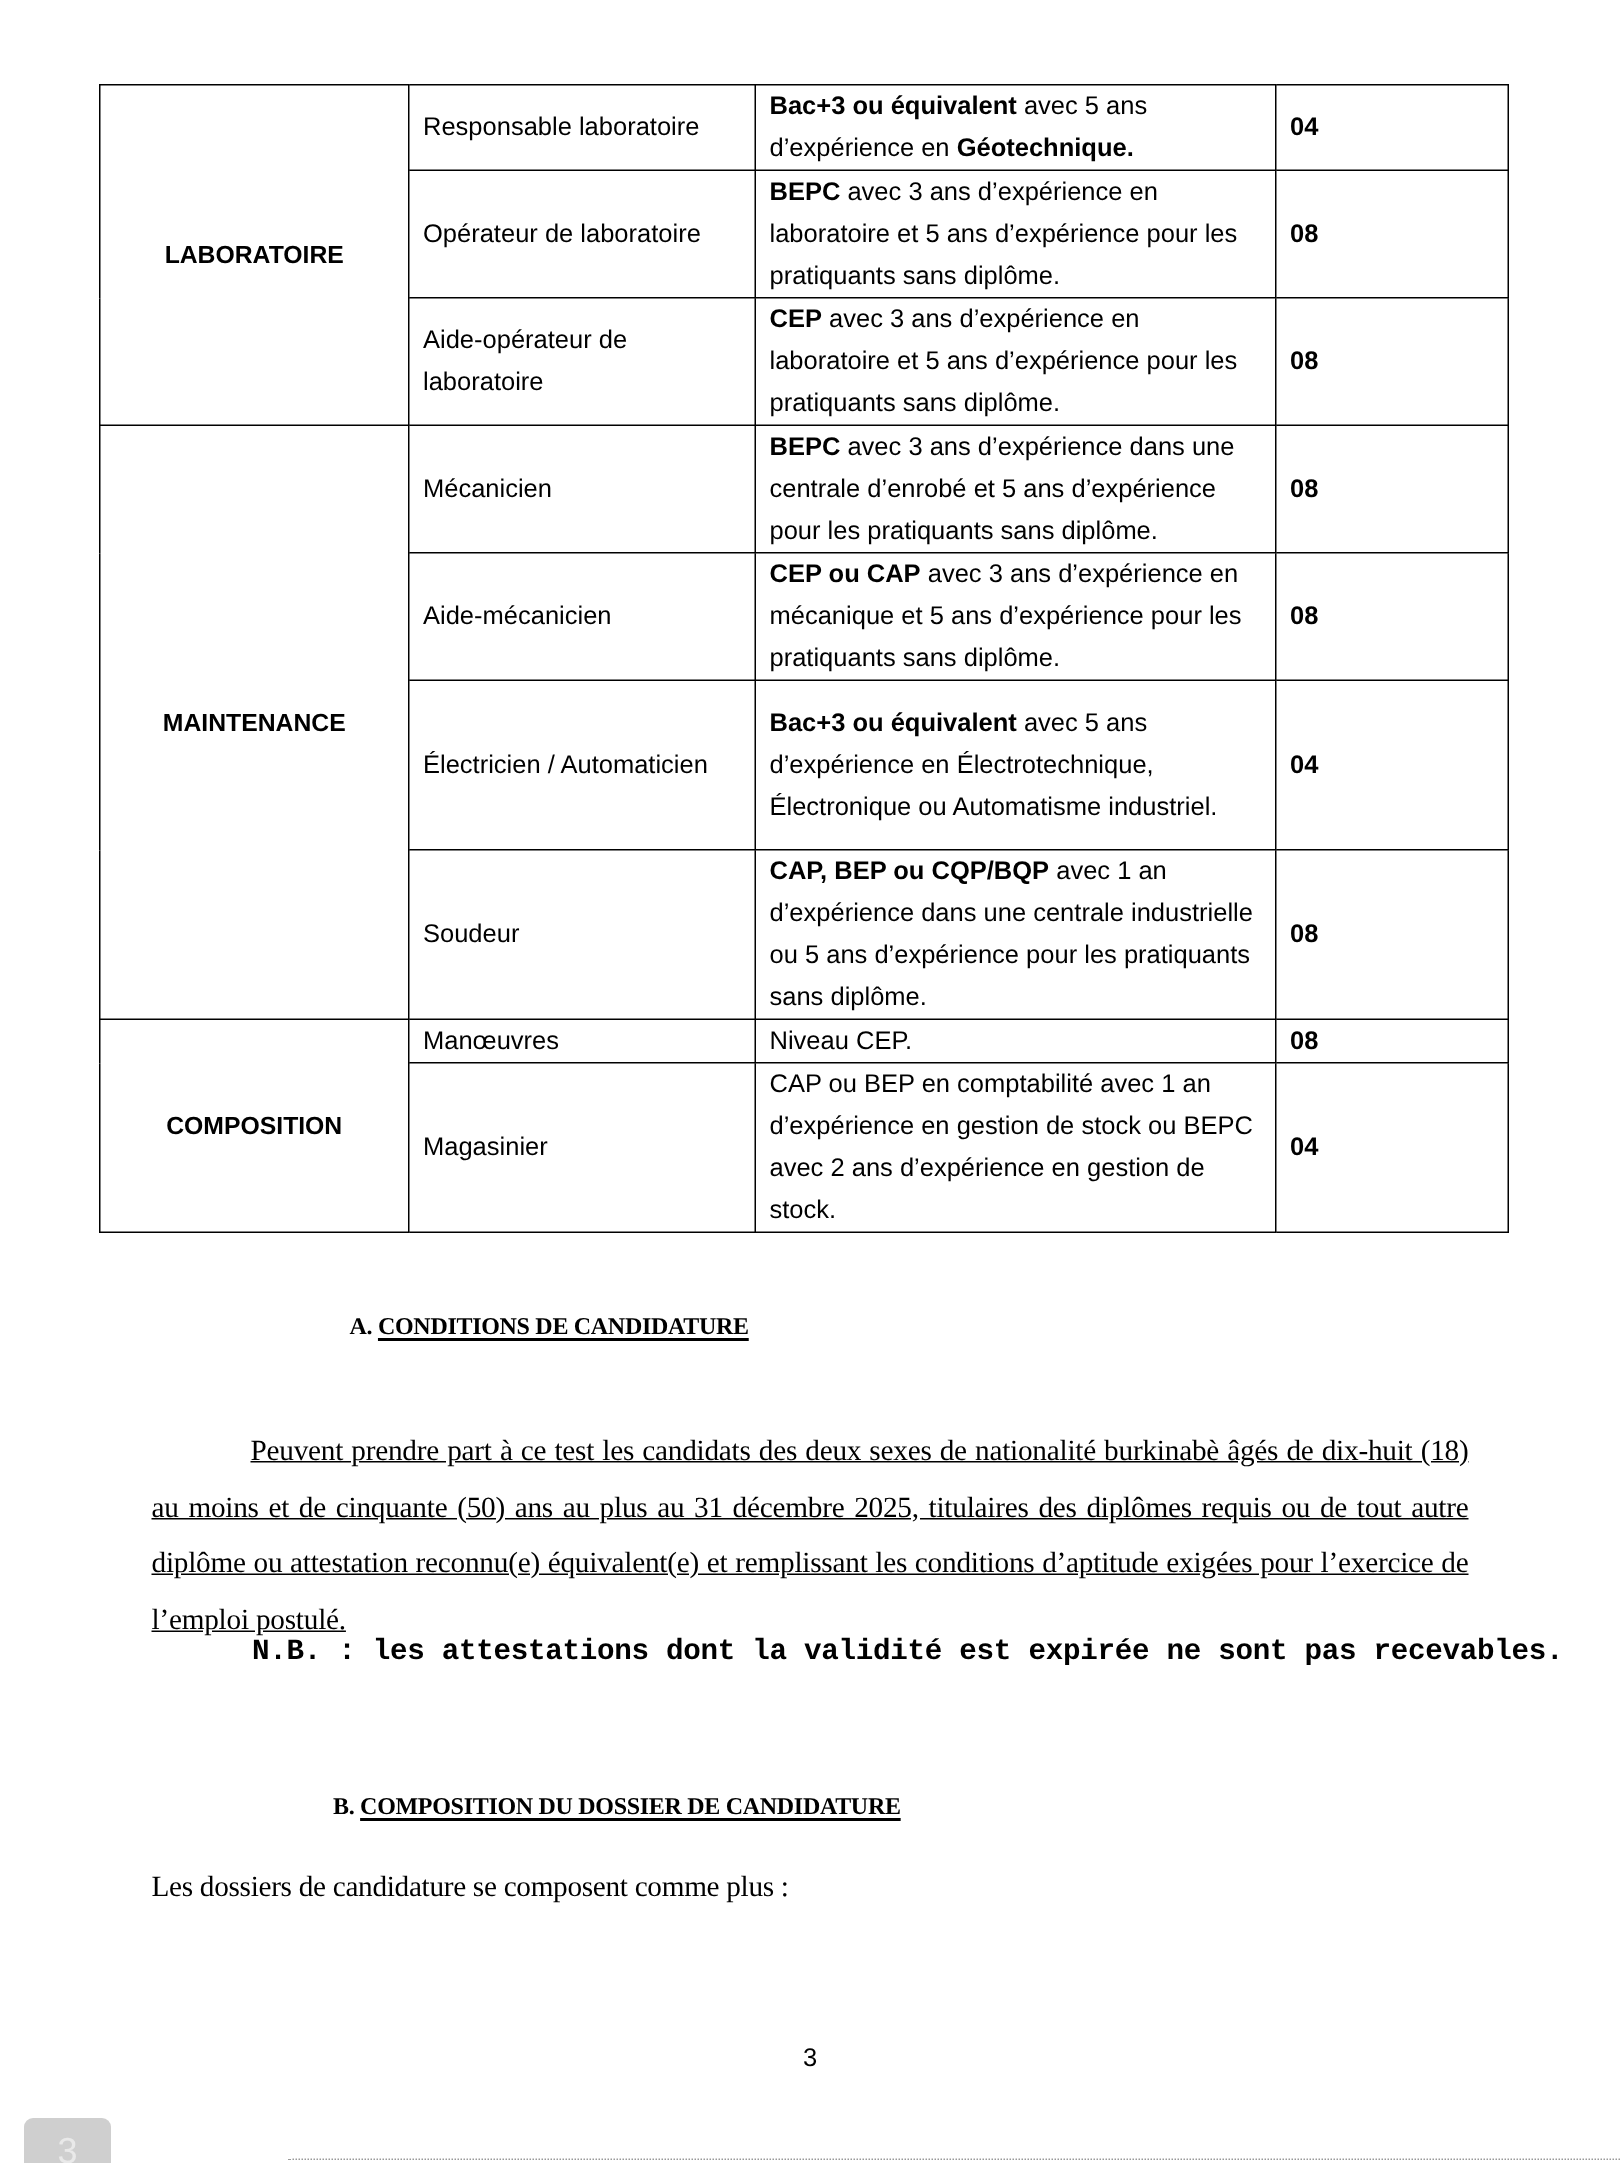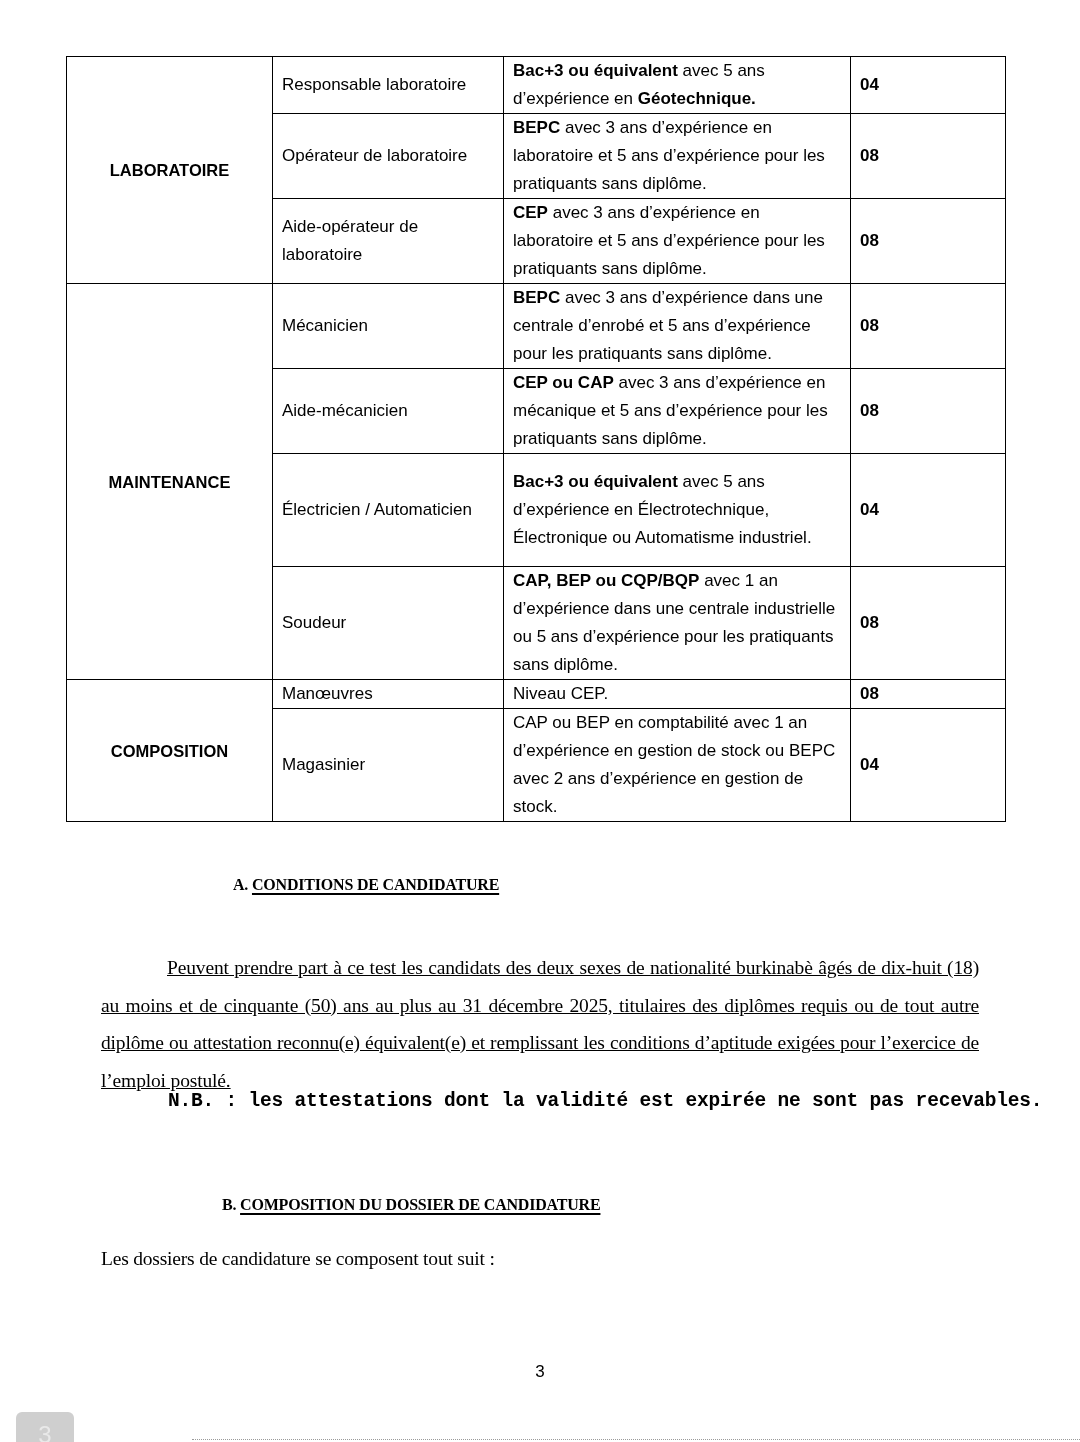--- a/index.html
+++ b/index.html
@@ -116,19 +116,19 @@
   <div class="para" style="top:949px;text-decoration:underline;">
     <span class="indent"></span><span>Peuvent prendre part à ce test les candidats des deux sexes de nationalité burkinabè âgés de dix-huit (18) au moins et de cinquante (50) ans au plus au 31 décembre 2025, titulaires des diplômes requis ou de tout autre diplôme ou attestation reconnu(e) équivalent(e) et remplissant les conditions d’aptitude exigées pour l’exercice de l’emploi postulé.</span>
   </div>
 
   <div class="nb">N.B. : les attestations dont la validité est expirée ne sont pas recevables.</div>
 
   <div class="heading" style="left:222px; top:1196px;">
     <span>B. </span><span class="u">COMPOSITION DU DOSSIER DE CANDIDATURE</span>
   </div>
 
-  <div class="intro">Les dossiers de candidature se composent tout suit :</div>
+  <div class="intro">Les dossiers de candidature se composent comme plus :</div>
 
   <div class="pagenum">3</div>
 
   <div class="thumb-badge">3</div>
   <div class="dotted"></div>
 </div>
 
 </body></html>

